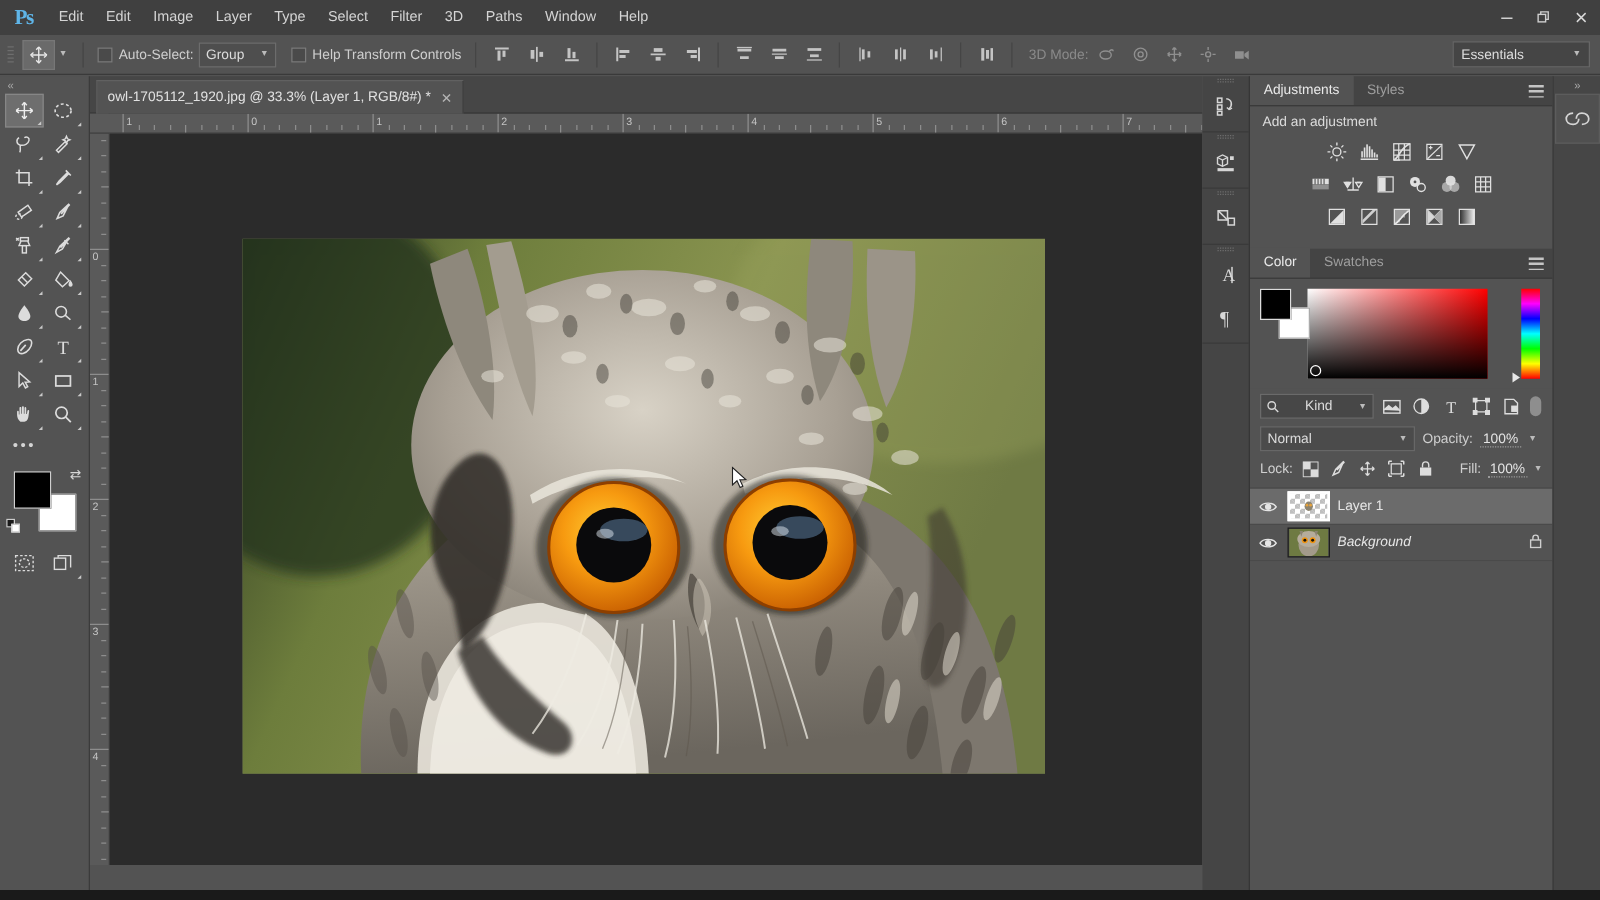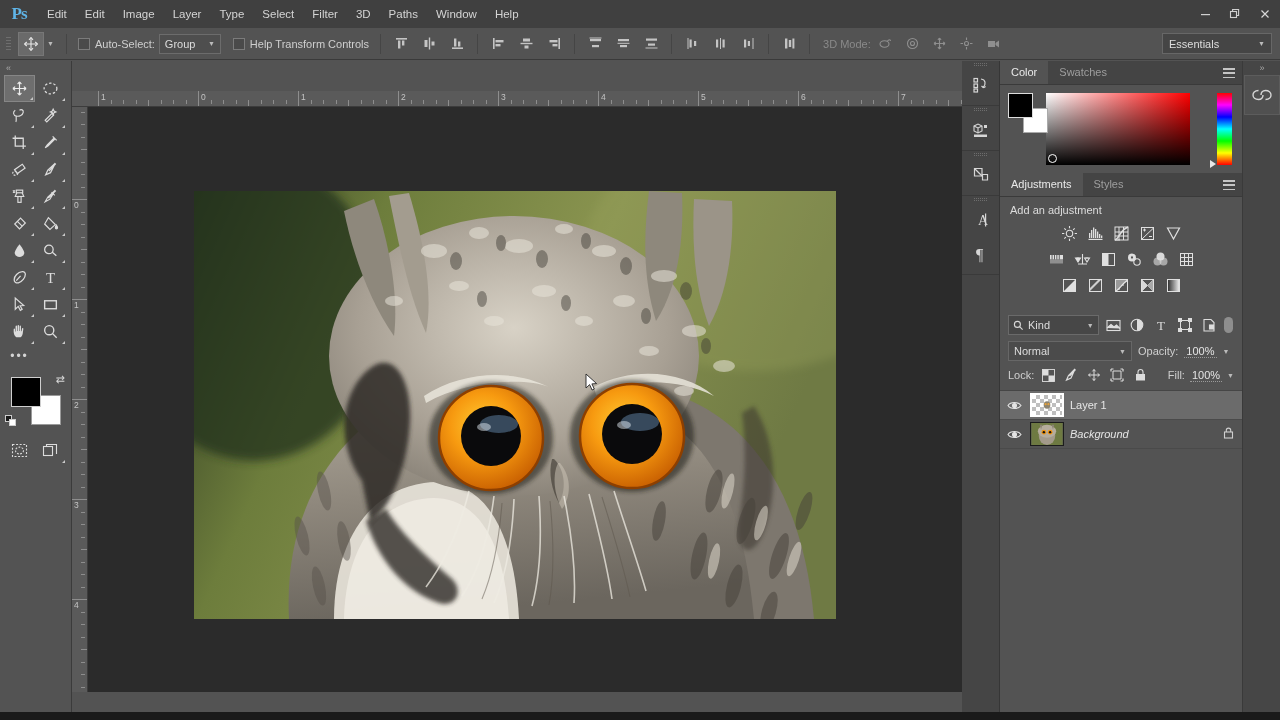--- a/index.html
+++ b/index.html
@@ -208,21 +208,21 @@
   .adj-row { display:flex; justify-content:center; gap:6px; margin-bottom:6px; }
   .adj-icon { width:20px; height:20px; display:flex; align-items:center; justify-content:center; }
 
   
   .lyr-filter { display:flex; align-items:center; height:28px; padding:0 8px; gap:6px; }
   .kind-sel {
     width:96px; height:20px; background:#474747; border:1px solid #6a6a6a;
     display:flex; align-items:center; gap:4px; padding:0 4px; font-size:11px; color:#dcdcdc;
     justify-content:space-between;
   }
-  .kind-left { display:flex; align-items:center; gap:4px; }
+  .kind-left { display:flex; align-items:center; gap:20px; }
   .filt-ic { width:19px; height:20px; display:flex; align-items:center; justify-content:center; color:#ddd; }
   .filt-toggle { width:11px;height:20px; display:flex;align-items:center;justify-content:center;}
   .filt-toggle span { width:9px;height:16px;background:#8e8e8e;border-radius:5px; display:block;}
 
   .lyr-blend { display:flex; align-items:center; height:24px; padding:0 8px; gap:6px; }
   .blend-sel {
     width:124px; height:20px; background:#4b4b4b; border:1px solid #676767;
     display:flex; align-items:center; justify-content:space-between; padding:0 5px;
     font-size:11px; color:#dcdcdc;
   }
@@ -663,20 +663,26 @@
       <div class="tool">
         <svg width="17" height="15" viewBox="0 0 17 15" fill="none" stroke="#dcdcdc" stroke-width="1.1">
           <rect x="1.5" y="3.5" width="9" height="9"></rect>
             <path d="M4.5 3.2 V1.5 H14.5 V11"></path>
         </svg>
           <i class="tri"></i>
       </div>
     </div>
   </div>
 
+  <div class="tabstrip">
+    <div class="doctab">
+      <span>owl-1705112_1920.jpg @ 33.3% (Layer 1, RGB/8#) *</span>
+      <span class="tab-close">✕</span>
+    </div>
+  </div>
 
   <div class="ruler-corner"></div>
   <div class="ruler-h" id="rulerH">
       <div class="rh-tick" style="left: 26px; height: 15px;"></div>
       <div class="rh-lab" style="left: 29px;">1</div>
       <div class="rh-tick" style="left: 38.5px; height: 4px; top: 9px;"></div>
       <div class="rh-tick" style="left: 51px; height: 4px; top: 9px;"></div>
       <div class="rh-tick" style="left: 63.5px; height: 4px; top: 9px;"></div>
       <div class="rh-tick" style="left: 76px; height: 7px; top: 9px;"></div>
       <div class="rh-tick" style="left: 88.5px; height: 4px; top: 9px;"></div>
@@ -1031,43 +1037,20 @@
             <text x="4" y="15" font-size="16" font-family="Liberation Serif, serif" fill="#d6d6d6">¶</text>
           </svg>
         </div>
       </div>
     </div>
 
     <div class="panels">
 
       <div class="panel">
         <div class="panel-tabs">
-          <div class="ptab active">Color</div>
-          <div class="ptab">Swatches</div>
-          <div class="panel-menu">
-              <i></i>
-              <i></i>
-              <i></i>
-            </div>
-        </div>
-        <div class="colorbody">
-          <div class="cp-sw">
-            <div class="cp-fg"></div>
-            <div class="cp-bg"></div>
-          </div>
-          <div class="cp-field">
-            <div class="cp-marker"></div>
-          </div>
-          <div class="cp-huemark"></div>
-          <div class="cp-hue"></div>
-        </div>
-      </div>
-
-      <div class="panel">
-        <div class="panel-tabs">
           <div class="ptab active">Adjustments</div>
           <div class="ptab">Styles</div>
           <div class="panel-menu">
               <i></i>
               <i></i>
               <i></i>
             </div>
         </div>
         <div class="adjbody">
           <div class="adj-title">Add an adjustment</div>
@@ -1193,20 +1176,43 @@
                 <defs>
                     <linearGradient id="gm" x1="0" x2="1">
                       <stop offset="0" stop-color="#2b2b2b"></stop>
                       <stop offset="1" stop-color="#f0f0f0"></stop>
                     </linearGradient>
                   </defs>
                 <rect x="2.5" y="2.5" width="12" height="12" fill="url(#gm)" stroke="#e0e0e0" stroke-width="1"></rect>
               </svg>
             </div>
           </div>
+        </div>
+      </div>
+
+      <div class="panel">
+        <div class="panel-tabs">
+          <div class="ptab active">Color</div>
+          <div class="ptab">Swatches</div>
+          <div class="panel-menu">
+              <i></i>
+              <i></i>
+              <i></i>
+            </div>
+        </div>
+        <div class="colorbody">
+          <div class="cp-sw">
+            <div class="cp-fg"></div>
+            <div class="cp-bg"></div>
+          </div>
+          <div class="cp-field">
+            <div class="cp-marker"></div>
+          </div>
+          <div class="cp-huemark"></div>
+          <div class="cp-hue"></div>
         </div>
       </div>
 
       <div class="panel">
 
         <div class="lyr-filter">
           <div class="kind-sel">
             <span class="kind-left">
               <svg width="11" height="11" viewBox="0 0 11 11" fill="none" stroke="#d8d8d8" stroke-width="1.1">
                   <circle cx="4.4" cy="4.4" r="3"></circle>

